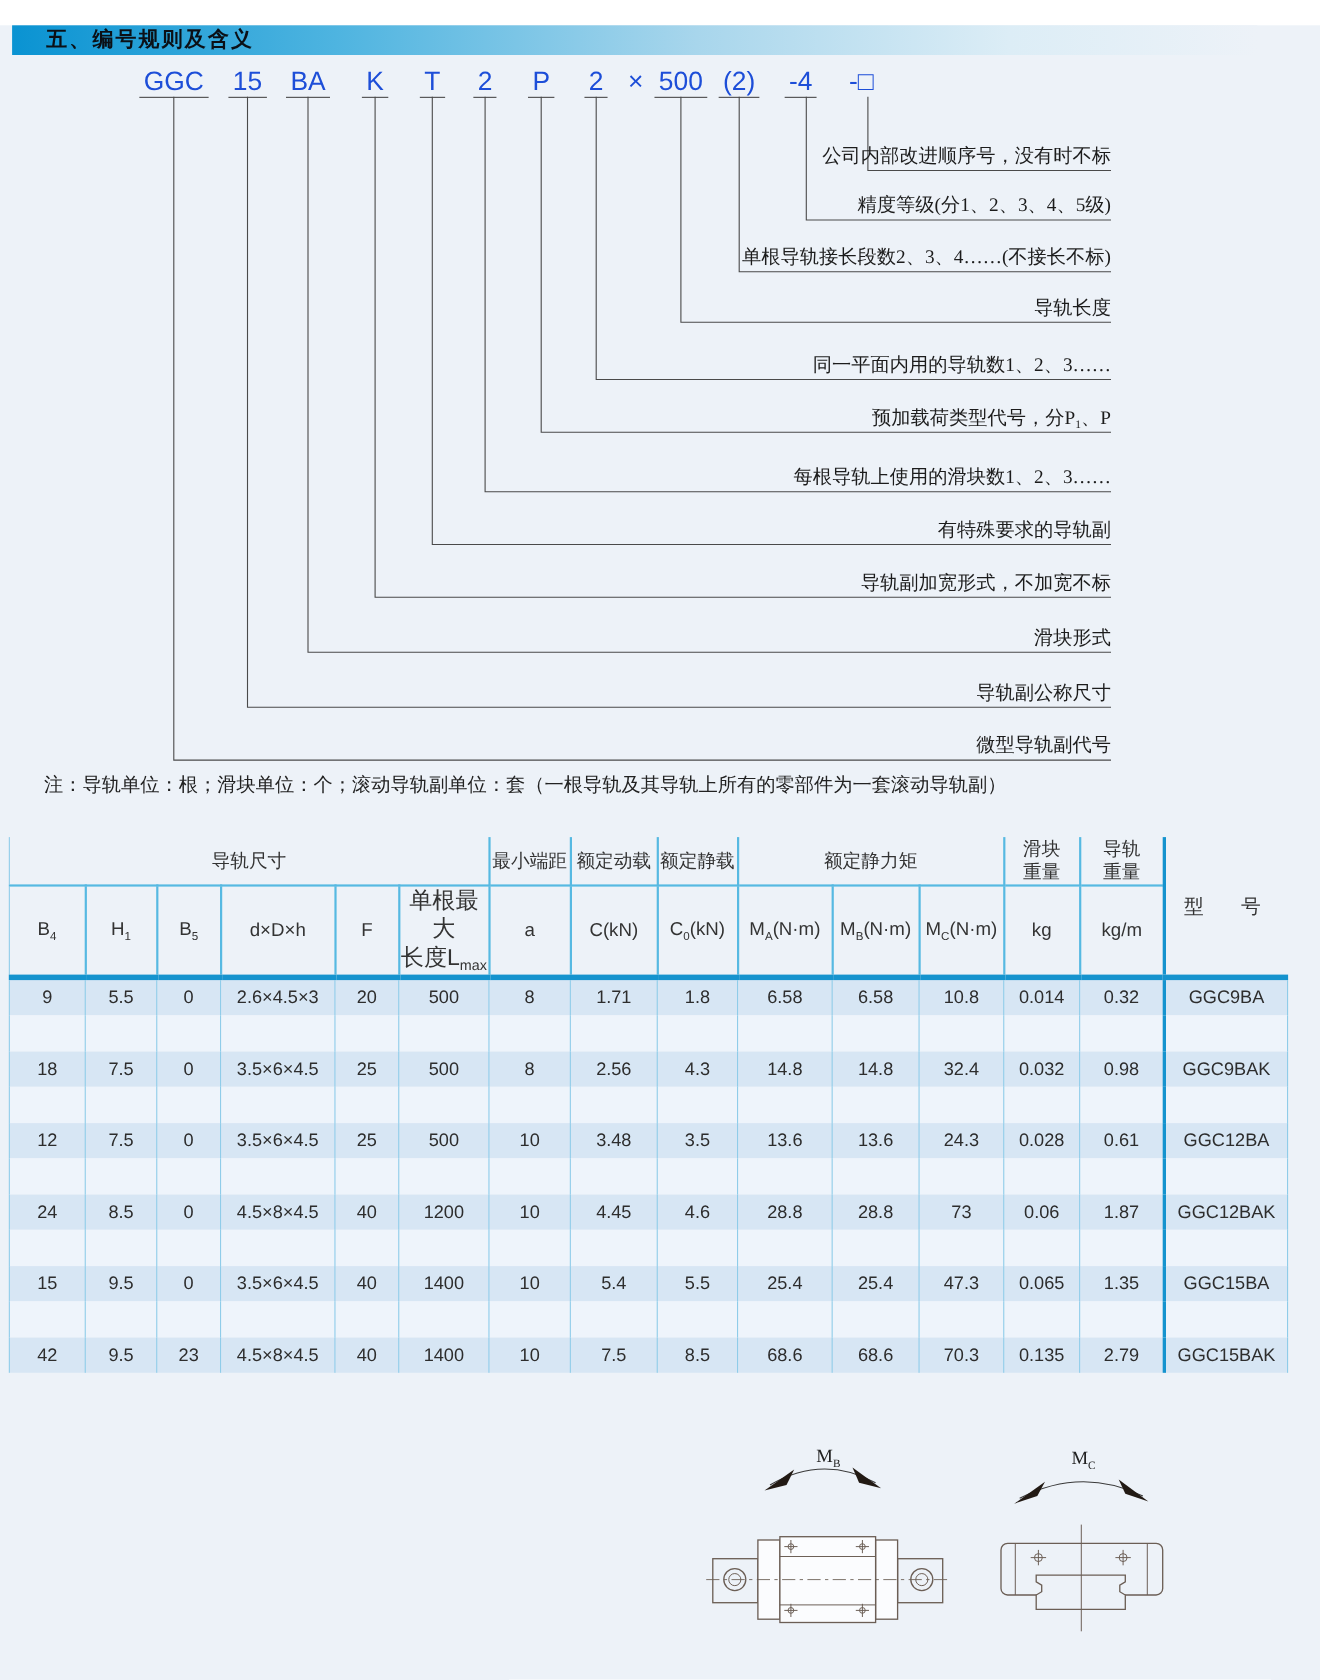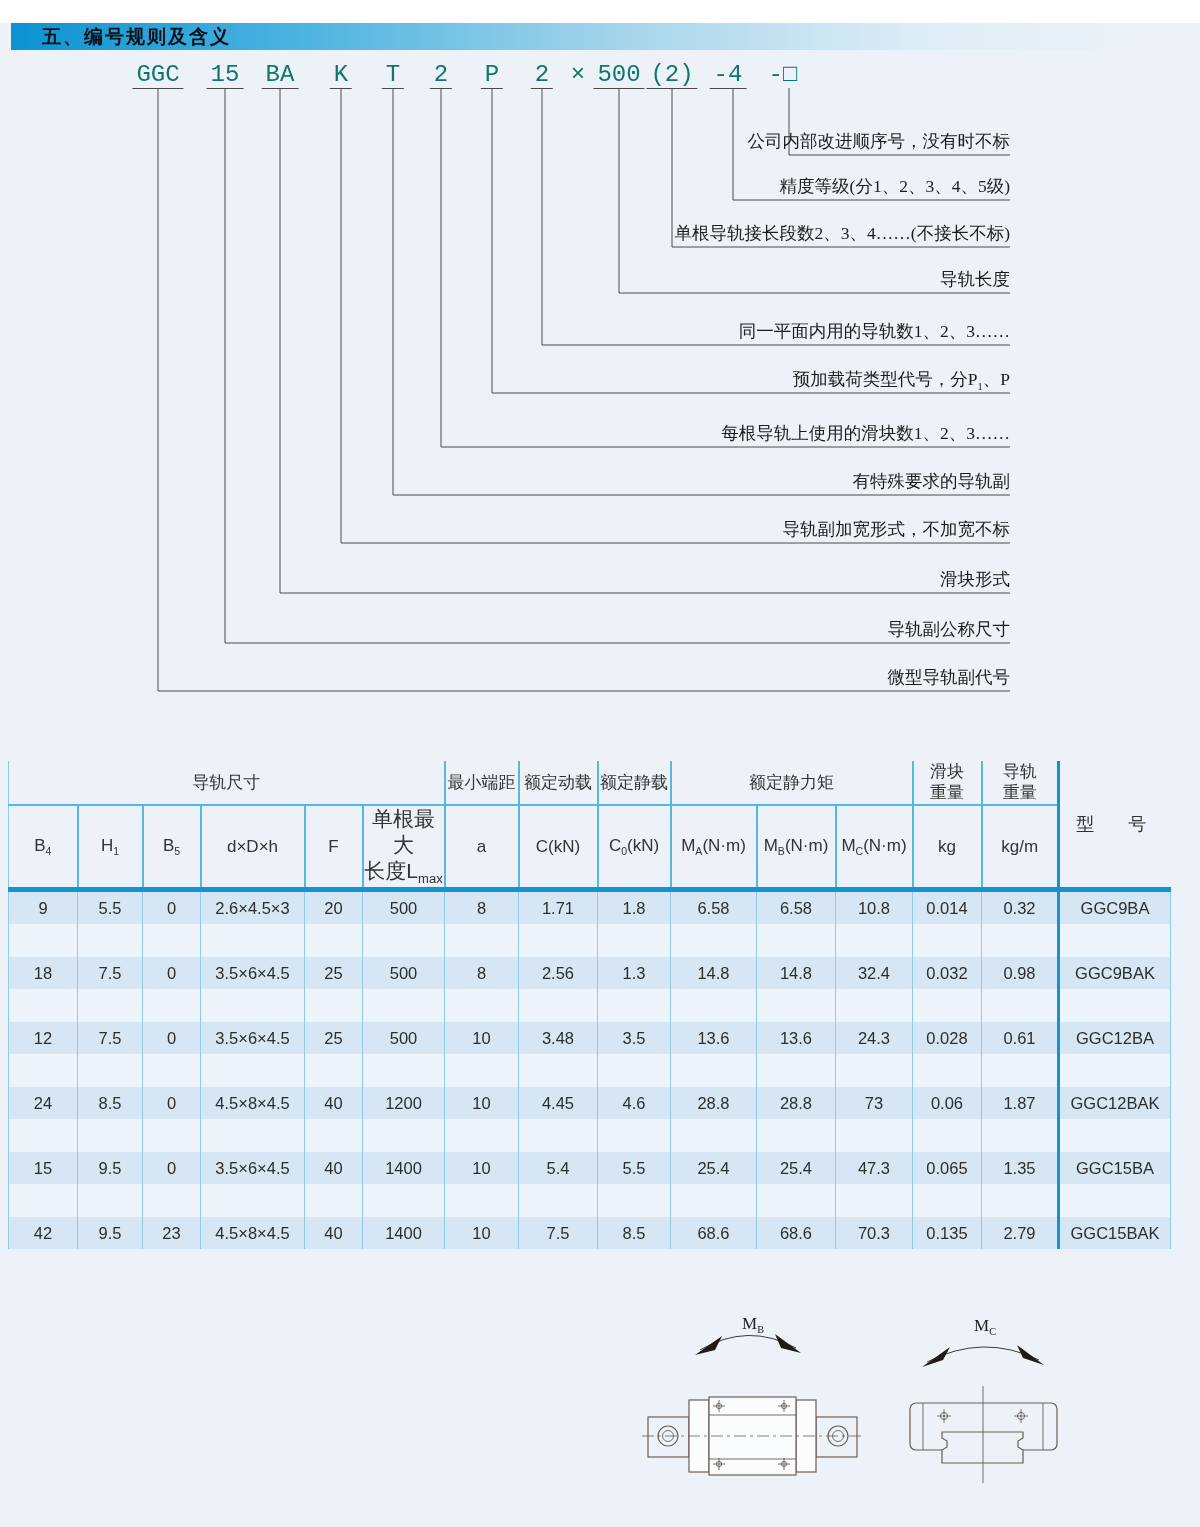--- a/index.html
+++ b/index.html
@@ -9,21 +9,21 @@
   
   .banner{position:absolute;left:11px;top:23px;width:1132px;height:27px;
           background:linear-gradient(90deg,#0a93d2 0%,#4eb4e0 26%,#a8d6ec 55%,#dcedf6 80%,#edf2f8 100%);}
   .banner-title{position:absolute;left:31px;top:0;line-height:27px;font-size:19px;font-weight:bold;
           color:#0b1016;letter-spacing:2px;}
   
   .diagram{position:absolute;left:0;top:0;width:1200px;height:760px;}
   #connector-svg{position:absolute;left:0;top:0;width:1200px;height:760px;}
   #connector-svg path{fill:none;stroke:#4a4a4a;stroke-width:1;}
   .code-token{position:absolute;top:62px;transform:translateX(-50%);
-          font-family:Liberation Mono, monospace;font-size:24px;color:#0f766e;
+          font-family:Liberation Sans, sans-serif;font-size:24px;color:#1d4ed8;
           padding:0 4px 1px 4px;border-bottom:1px solid #4a4a4a;white-space:nowrap;line-height:25px;}
   .code-token.bare{border-bottom:none;}
   .code-label{position:absolute;right:190px;white-space:nowrap;
           font-family:"Liberation Serif","DejaVu Serif",serif;font-size:17.5px;color:#1c1c1c;line-height:22px;}
   .code-label sub,.fig-label sub{font-size:0.6em;}
   
   .note{position:absolute;left:40px;top:701px;font-family:"Liberation Serif","DejaVu Serif",serif;
           font-size:17.5px;color:#222;white-space:nowrap;}
   
   .spec{position:absolute;left:8px;top:761px;border-collapse:collapse;table-layout:fixed;}
@@ -99,20 +99,21 @@
       <span class="code-token" style="left: 619px;">500</span>
       <div class="code-label" style="top: 268px;">导轨长度</div>
       <span class="code-token" style="left: 672px;">(2)</span>
       <div class="code-label" style="top: 222px;">单根导轨接长段数2、3、4……(不接长不标)</div>
       <span class="code-token" style="left: 728px;">-4</span>
       <div class="code-label" style="top: 175px;">精度等级(分1、2、3、4、5级)</div>
       <span class="code-token bare" style="left: 783px;">-□</span>
       <div class="code-label" style="top: 130px;">公司内部改进顺序号，没有时不标</div>
     </div>
 
+  <div class="note">注：导轨单位：根；滑块单位：个；滚动导轨副单位：套（一根导轨及其导轨上所有的零部件为一套滚动导轨副）</div>
 
   <table class="spec" id="spec-table">
       <colgroup>
         <col style="width: 69px;">
         <col style="width: 65px;">
         <col style="width: 58px;">
         <col style="width: 104px;">
         <col style="width: 58px;">
         <col style="width: 82px;">
         <col style="width: 74px;">
@@ -190,21 +191,21 @@
         </tr>
         <tr class="band">
           <td>18</td>
           <td>7.5</td>
           <td>0</td>
           <td>3.5×6×4.5</td>
           <td>25</td>
           <td>500</td>
           <td>8</td>
           <td>2.56</td>
-          <td>1.3</td>
+          <td>4.3</td>
           <td>14.8</td>
           <td>14.8</td>
           <td>32.4</td>
           <td>0.032</td>
           <td>0.98</td>
           <td class="model">GGC9BAK</td>
         </tr>
         <tr class="gap">
           <td></td>
           <td></td>

